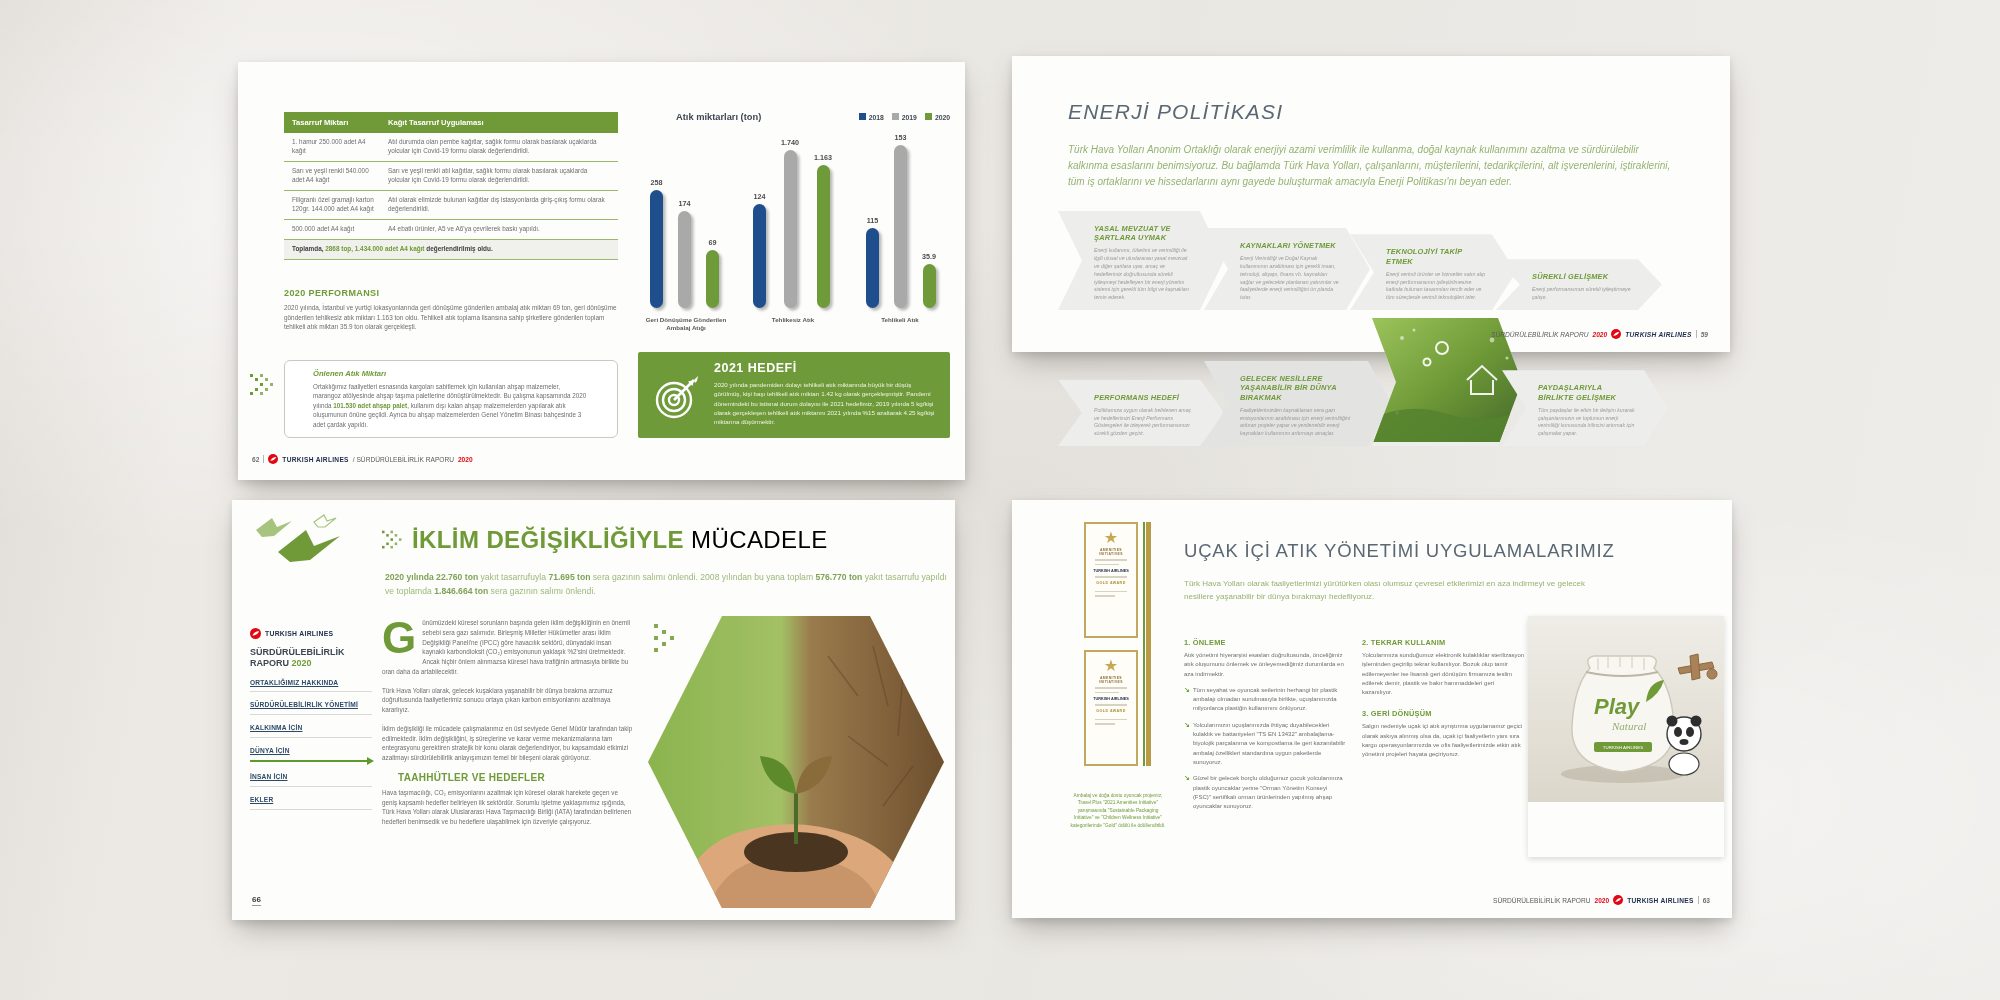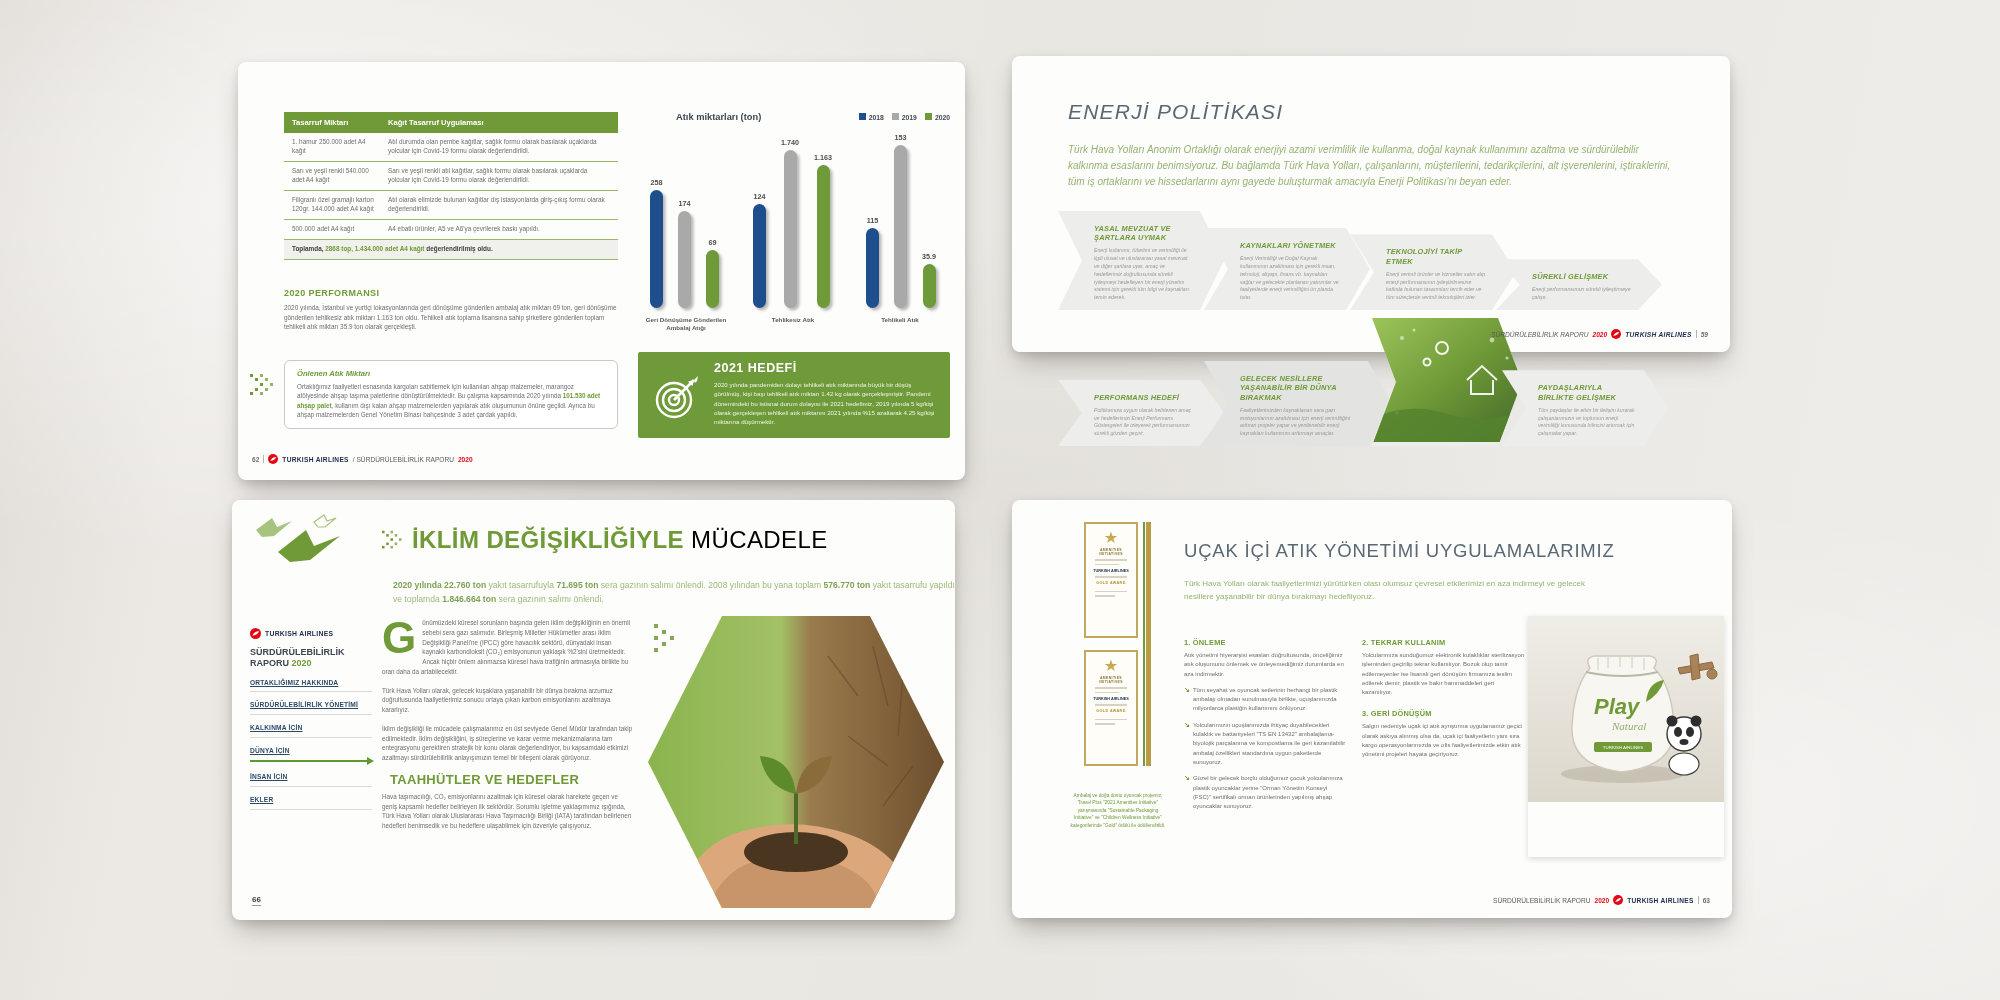--- a/index.html
+++ b/index.html
@@ -4,21 +4,21 @@
 <style>
   html,body{margin:0;padding:0;background:#e9e7e3;}
   *{box-sizing:border-box;}
   .canvas{position:relative;width:2000px;height:1000px;overflow:hidden;
     font-family:"Liberation Sans",sans-serif;
     background:
       radial-gradient(1200px 600px at 15% 20%, rgba(255,255,255,.55), rgba(255,255,255,0) 60%),
       radial-gradient(900px 500px at 85% 80%, rgba(255,255,255,.4), rgba(255,255,255,0) 60%),
       radial-gradient(700px 400px at 50% 50%, rgba(214,210,204,.35), rgba(214,210,204,0) 70%),
       linear-gradient(100deg,#dedad4 0%,#ece9e5 12%,#e9e7e2 55%,#efedea 100%);}
-  .slide{position:absolute;background:#fdfdfc;box-shadow:0 14px 26px -6px rgba(105,98,90,.45),0 3px 8px rgba(0,0,0,.12);border-radius:8px;}
+  .slide{position:absolute;background:#fdfdfc;box-shadow:0 14px 26px -6px rgba(105,98,90,.45),0 3px 8px rgba(0,0,0,.12);}
   #slide62{left:238px;top:62px;width:727px;height:418px;}
   #slide59{left:1012px;top:56px;width:718px;height:296px;font-style:italic;}
   #slide66{left:232px;top:500px;width:723px;height:420px;}
   #slide63{left:1012px;top:500px;width:720px;height:418px;}
 
   
   .logo{display:inline-block;vertical-align:middle;}
   .footer{position:absolute;font-size:6.6px;color:#58595b;display:flex;align-items:center;gap:4px;}
   .footer .brand{font-weight:bold;color:#1c2b4a;letter-spacing:.3px;}
   .footer .year{font-weight:bold;color:#e30613;}
@@ -30,21 +30,21 @@
   .s1-table{position:absolute;left:46px;top:50px;width:334px;font-size:6.4px;color:#6d6e71;}
   .s1-thead{display:flex;background:#6f9a37;color:#fff;font-weight:bold;font-size:7.6px;padding:6px 8px;}
   .s1-row{display:flex;padding:5px 8px;border-bottom:1px solid #9bb86a;line-height:1.4;}
   .s1-c1{width:96px;flex:none;padding-right:8px;}
   .s1-c2{flex:1;}
   .s1-total{background:#f0f0ec;padding:5px 8px;font-weight:bold;color:#3c3c3b;border-bottom:1px solid #9bb86a;line-height:1.4;}
   .s1-total .hl{color:#6f9a37;}
   .s1-perf{position:absolute;left:46px;top:226px;width:334px;}
   .s1-perf h3{margin:0;font-size:9px;color:#6f9a37;letter-spacing:.4px;}
   .s1-perf p{margin:5px 0 0;font-size:6.4px;line-height:1.5;color:#6d6e71;}
-  .s1-box{position:absolute;left:46px;top:298px;width:334px;border:1px solid #c9c9c3;border-radius:6px;padding:8px 12px;background:#fff;}
+  .s1-box{position:absolute;left:46px;top:298px;width:334px;border:1px solid #c9c9c3;border-radius:6px;padding:8px 28px;background:#fff;}
   .s1-box h4{margin:0;font-size:7.6px;color:#6f9a37;font-style:italic;}
   .s1-box p{margin:4px 0 0;font-size:6.3px;line-height:1.5;color:#6d6e71;}
   .s1-box .hl{color:#6f9a37;font-weight:bold;}
   .dot-chevron{position:absolute;left:12px;top:312px;}
 
   .s1-chart{position:absolute;left:398px;top:44px;width:314px;height:236px;}
   .s1-chart .ctitle{position:absolute;left:40px;top:6px;font-size:9.3px;font-weight:bold;color:#3e4752;}
   .clegend{position:absolute;right:0;top:7px;display:flex;gap:8px;font-size:6.8px;font-weight:bold;color:#3e4752;align-items:center;}
   .clegend .sw{width:7px;height:7px;display:inline-block;margin-right:3px;}
   .cplot{position:absolute;left:6px;right:6px;top:34px;height:168px;display:flex;justify-content:space-between;align-items:flex-end;padding:0 8px;}
@@ -74,34 +74,34 @@
   .chev.dark{background:#e3e3e2;}
   .chev h5{margin:0 0 5px;font-size:7.4px;color:#6f9a37;letter-spacing:.2px;line-height:1.25;}
   .chev p{margin:0;font-size:5.2px;line-height:1.5;color:#9b9b9b;}
   .chev.wide{width:188px;}
 
   
   .birds{position:absolute;left:16px;top:12px;}
   .s3-head{position:absolute;left:150px;top:26px;display:flex;align-items:center;gap:8px;}
   .s3-head h1{margin:0;font-size:24px;letter-spacing:.4px;font-weight:bold;}
   .s3-head .t2{color:#000000;font-weight:normal;}
-  .s3-intro{position:absolute;left:150px;top:68px;width:566px;margin:11px;font-size:8.6px;line-height:1.6;color:#9cb878;}
+  .s3-intro{position:absolute;left:150px;top:68px;width:566px;margin:3px;font-size:8.6px;line-height:1.6;color:#9cb878;}
   .s3-intro b{color:#7da254;}
   .sidebar{position:absolute;left:18px;top:128px;width:122px;}
   .sb-logo{display:flex;align-items:center;gap:4px;font-size:6.8px;font-weight:bold;color:#1c2b4a;letter-spacing:.3px;}
   .sb-title{margin-top:8px;font-size:9px;font-weight:bold;color:#3e4752;line-height:1.25;}
   .nav-item{font-size:6.6px;font-weight:bold;color:#2c4a68;letter-spacing:.2px;padding:9px 0 4px;border-bottom:1px solid #d9d9d6;text-decoration:underline;cursor:pointer;line-height:1.35;}
   .nav-item.active{border-bottom:none;position:relative;padding-bottom:8px;}
   .nav-arrow{position:absolute;left:0;right:0;bottom:2px;height:2px;background:#5f9a2f;}
   .nav-arrow:after{content:"";position:absolute;right:-2px;top:-3px;border-left:7px solid #5f9a2f;border-top:4px solid transparent;border-bottom:4px solid transparent;}
   .sb-page{position:absolute;left:20px;bottom:14px;font-size:8px;font-weight:bold;color:#3c3c3b;border-bottom:1px solid #999;padding-bottom:1px;}
   .s3-body{position:absolute;left:150px;top:118px;width:252px;}
   .s3-body p{margin:0 0 9px;font-size:6.3px;line-height:1.55;color:#6d6e71;}
   .dropcap{float:left;font-size:44px;line-height:.82;font-weight:bold;color:#6f9a37;margin:2px 6px 2px 0;}
-  .s3-sub{margin:2px 8px 5px;font-size:13px;color:#6f9a37;letter-spacing:.3px;}
+  .s3-sub{margin:2px 16px 5px;font-size:10px;color:#6f9a37;letter-spacing:.3px;}
   .hexwrap{position:absolute;left:416px;top:116px;}
 
   
   .cert-col{position:absolute;left:72px;top:22px;width:54px;display:flex;flex-direction:column;gap:12px;}
   .cert{border:2px solid #c2a75f;background:#fffdf8;padding:6px 3px;text-align:center;height:116px;}
   .cert .star{font-size:16px;color:#c6a84e;line-height:1;}
   .cert .org{font-size:3.4px;letter-spacing:.4px;color:#8a7334;font-weight:bold;margin-top:2px;}
   .cert .ln{height:1.5px;background:#d8d2c2;margin:3px 6px;}
   .cert .brand{font-size:3.8px;font-weight:bold;color:#1c2b4a;margin-top:4px;}
   .cert .award{font-size:3.6px;font-weight:bold;color:#b08d2e;letter-spacing:.5px;margin-top:3px;}

